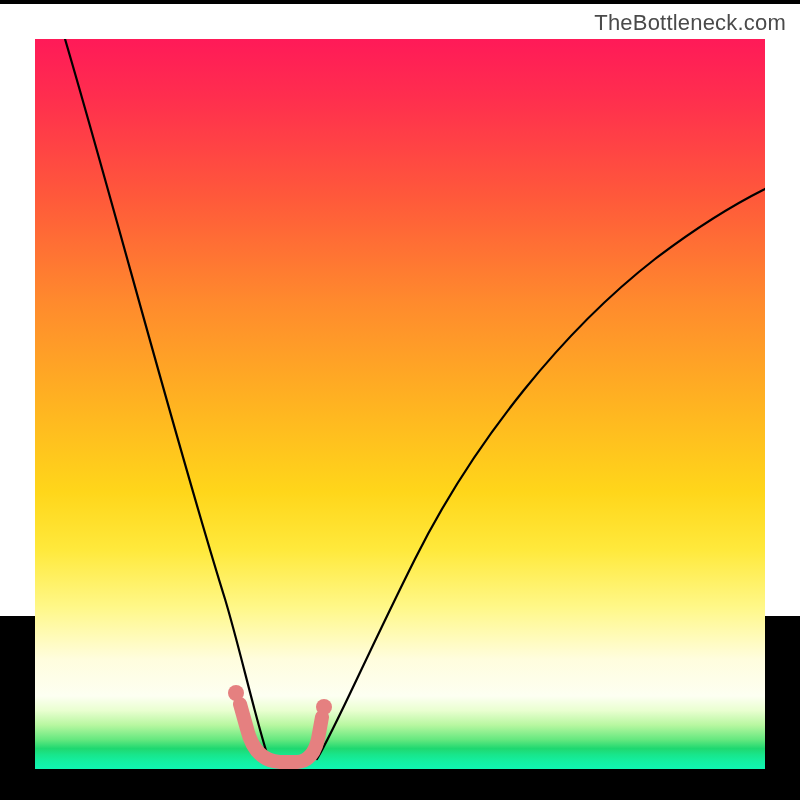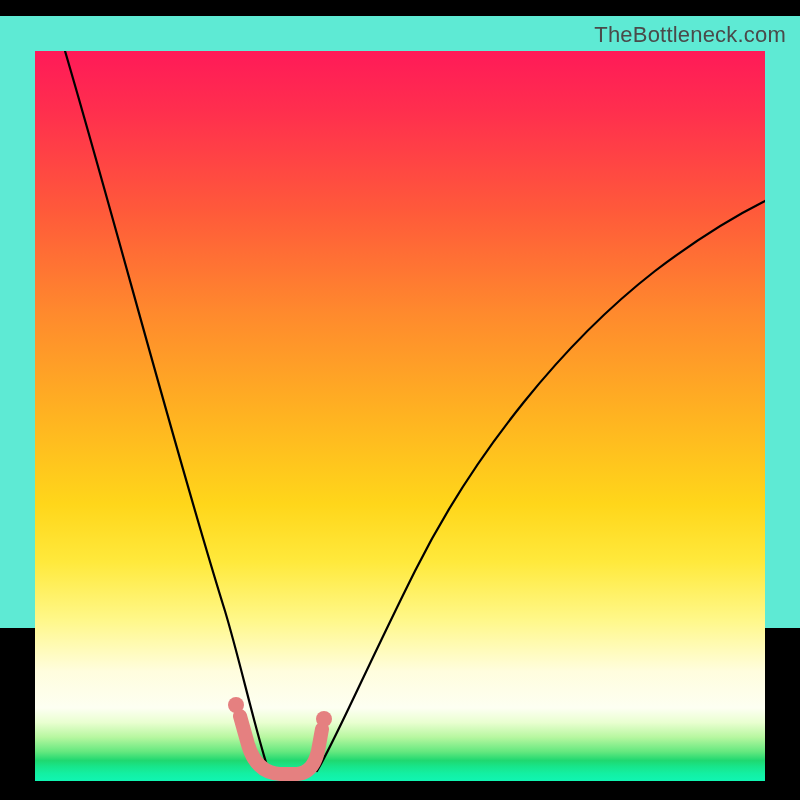--- a/index.html
+++ b/index.html
@@ -6,23 +6,23 @@
     margin: 0;
     padding: 0;
     width: 800px;
     height: 800px;
     background: #000;
     font-family: Arial, Helvetica, sans-serif;
     overflow: hidden;
   }
   .frame {
     position: absolute;
-    left: 0; top: 16px;
+    left: 0; top: 4px;
     width: 800px; height: 612px;
-    background: #5eead4;
+    background: #ffffff;
   }
   .plot-area {
     position: absolute;
     left: 35px;
     top: 35px;
     width: 730px;
     height: 730px;
     
     background: linear-gradient(
       to bottom,

